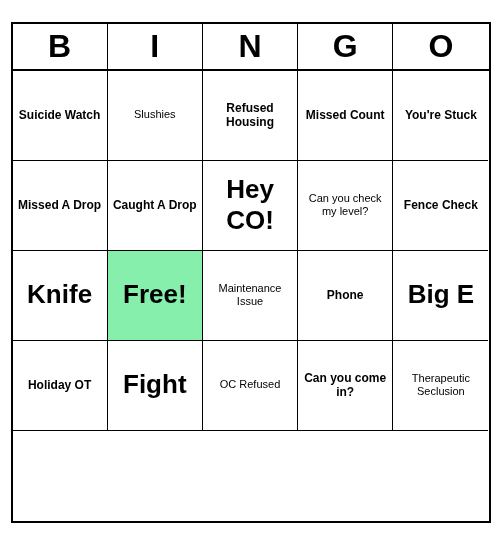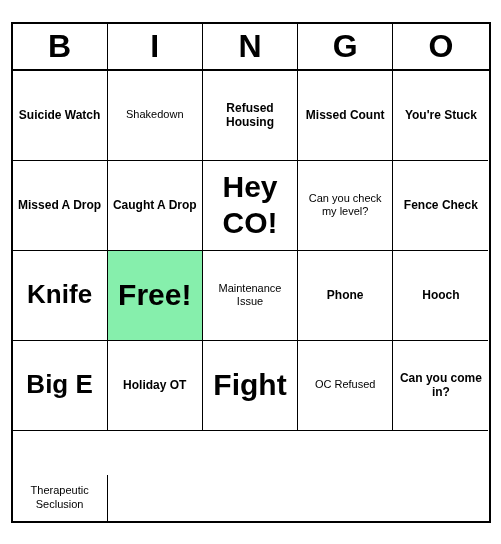--- a/index.html
+++ b/index.html
@@ -52,21 +52,21 @@
       border-right: none;
     }
     .bingo-cell:nth-child(n+21) {
       border-bottom: none;
       margin-top: 44px;
     }
     .cell-text {
       font-size: 13px;
     }
     .cell-text.large {
-      font-size: 30px;
+      font-size: 26px;
       font-weight: bold;
       text-align: center;
     }
     .cell-text.medium {
       font-size: 12px;
       font-weight: bold;
     }
     .cell-text.small {
       font-size: 11px;
     }
@@ -85,21 +85,21 @@
       <div class="bingo-header-cell">I</div>
       <div class="bingo-header-cell">N</div>
       <div class="bingo-header-cell">G</div>
       <div class="bingo-header-cell">O</div>
     </div>
   <div class="bingo-grid">
   <div class="bingo-cell">
         <span class="cell-text medium">Suicide Watch</span>
       </div>
       <div class="bingo-cell">
-        <span class="cell-text small">Shakedown</span>
+        <span class="cell-text small">Slushies</span>
       </div>
       <div class="bingo-cell">
         <span class="cell-text medium">Refused Housing</span>
       </div>
       <div class="bingo-cell">
         <span class="cell-text medium">Missed Count</span>
       </div>
       <div class="bingo-cell">
         <span class="cell-text medium">You're Stuck</span>
       </div>
@@ -124,23 +124,20 @@
       <div class="bingo-cell" style="background: #86efac;">
         <span class="cell-text large">Free!</span>
       </div>
       <div class="bingo-cell">
         <span class="cell-text small">Maintenance Issue</span>
       </div>
       <div class="bingo-cell">
         <span class="cell-text medium">Phone</span>
       </div>
       <div class="bingo-cell">
-        <span class="cell-text medium">Hooch</span>
-      </div>
-      <div class="bingo-cell">
         <span class="cell-text xlarge">Big E</span>
       </div>
       <div class="bingo-cell">
         <span class="cell-text medium">Holiday OT</span>
       </div>
       <div class="bingo-cell">
         <span class="cell-text large">Fight</span>
       </div>
       <div class="bingo-cell">
         <span class="cell-text small">OC Refused</span>

